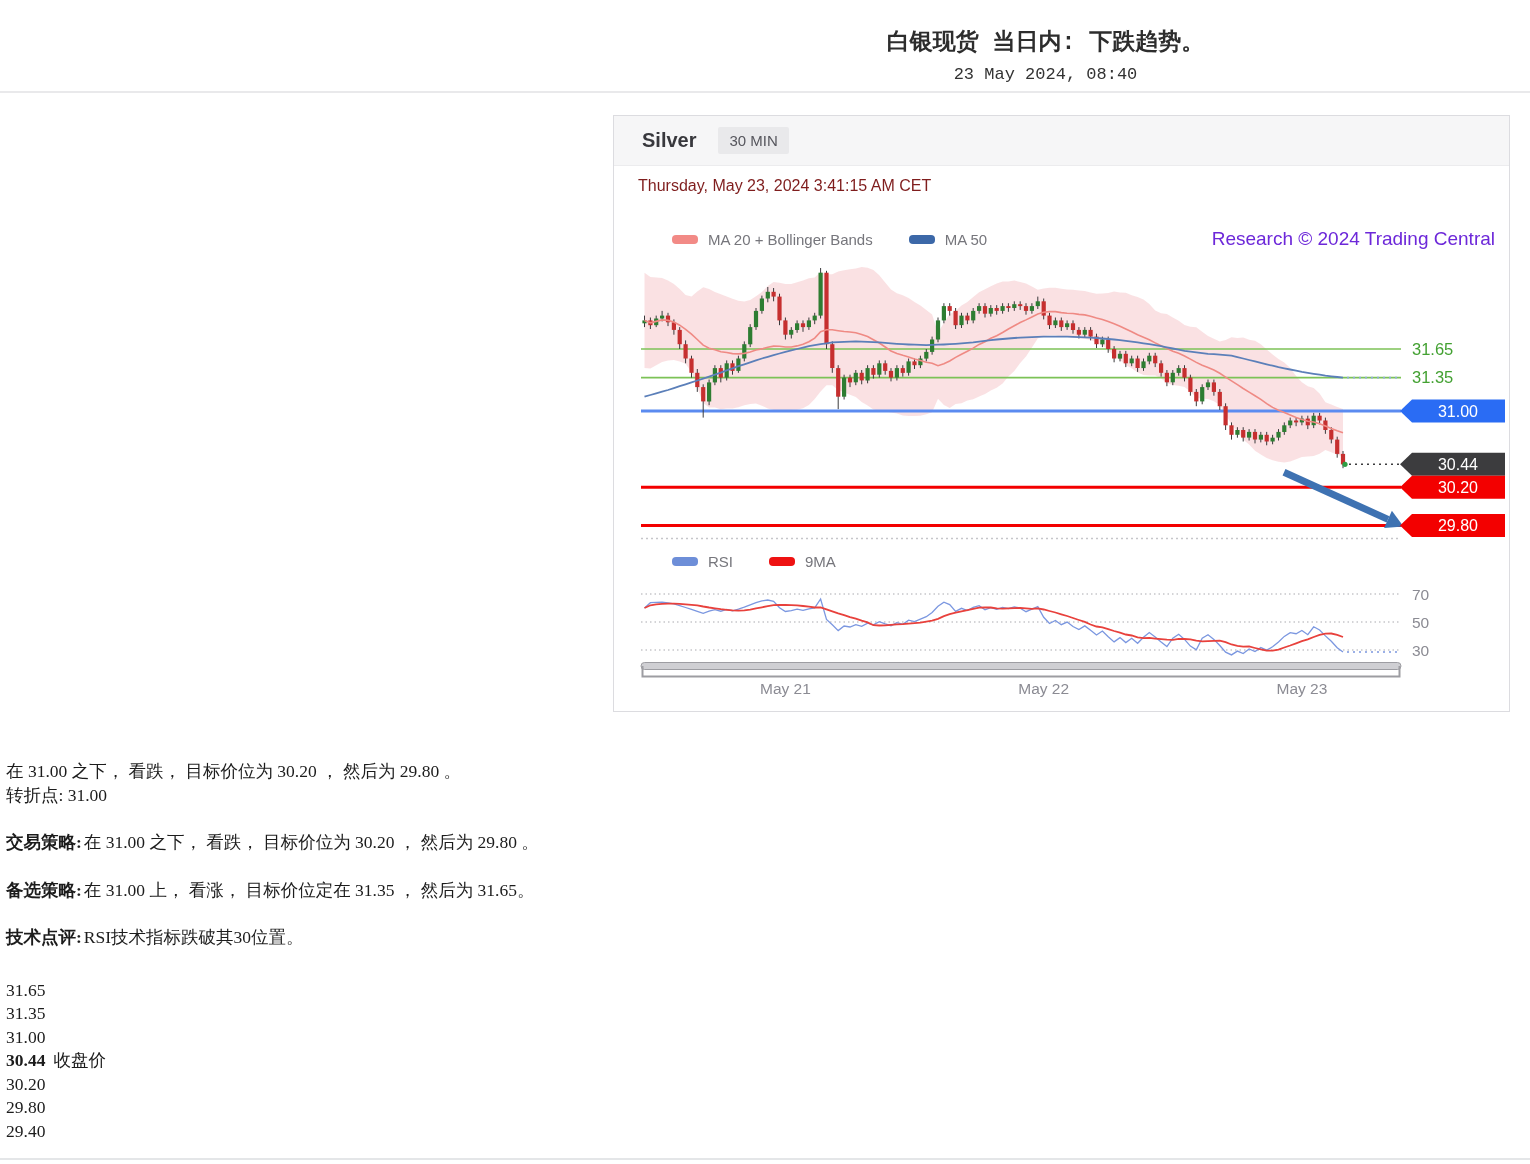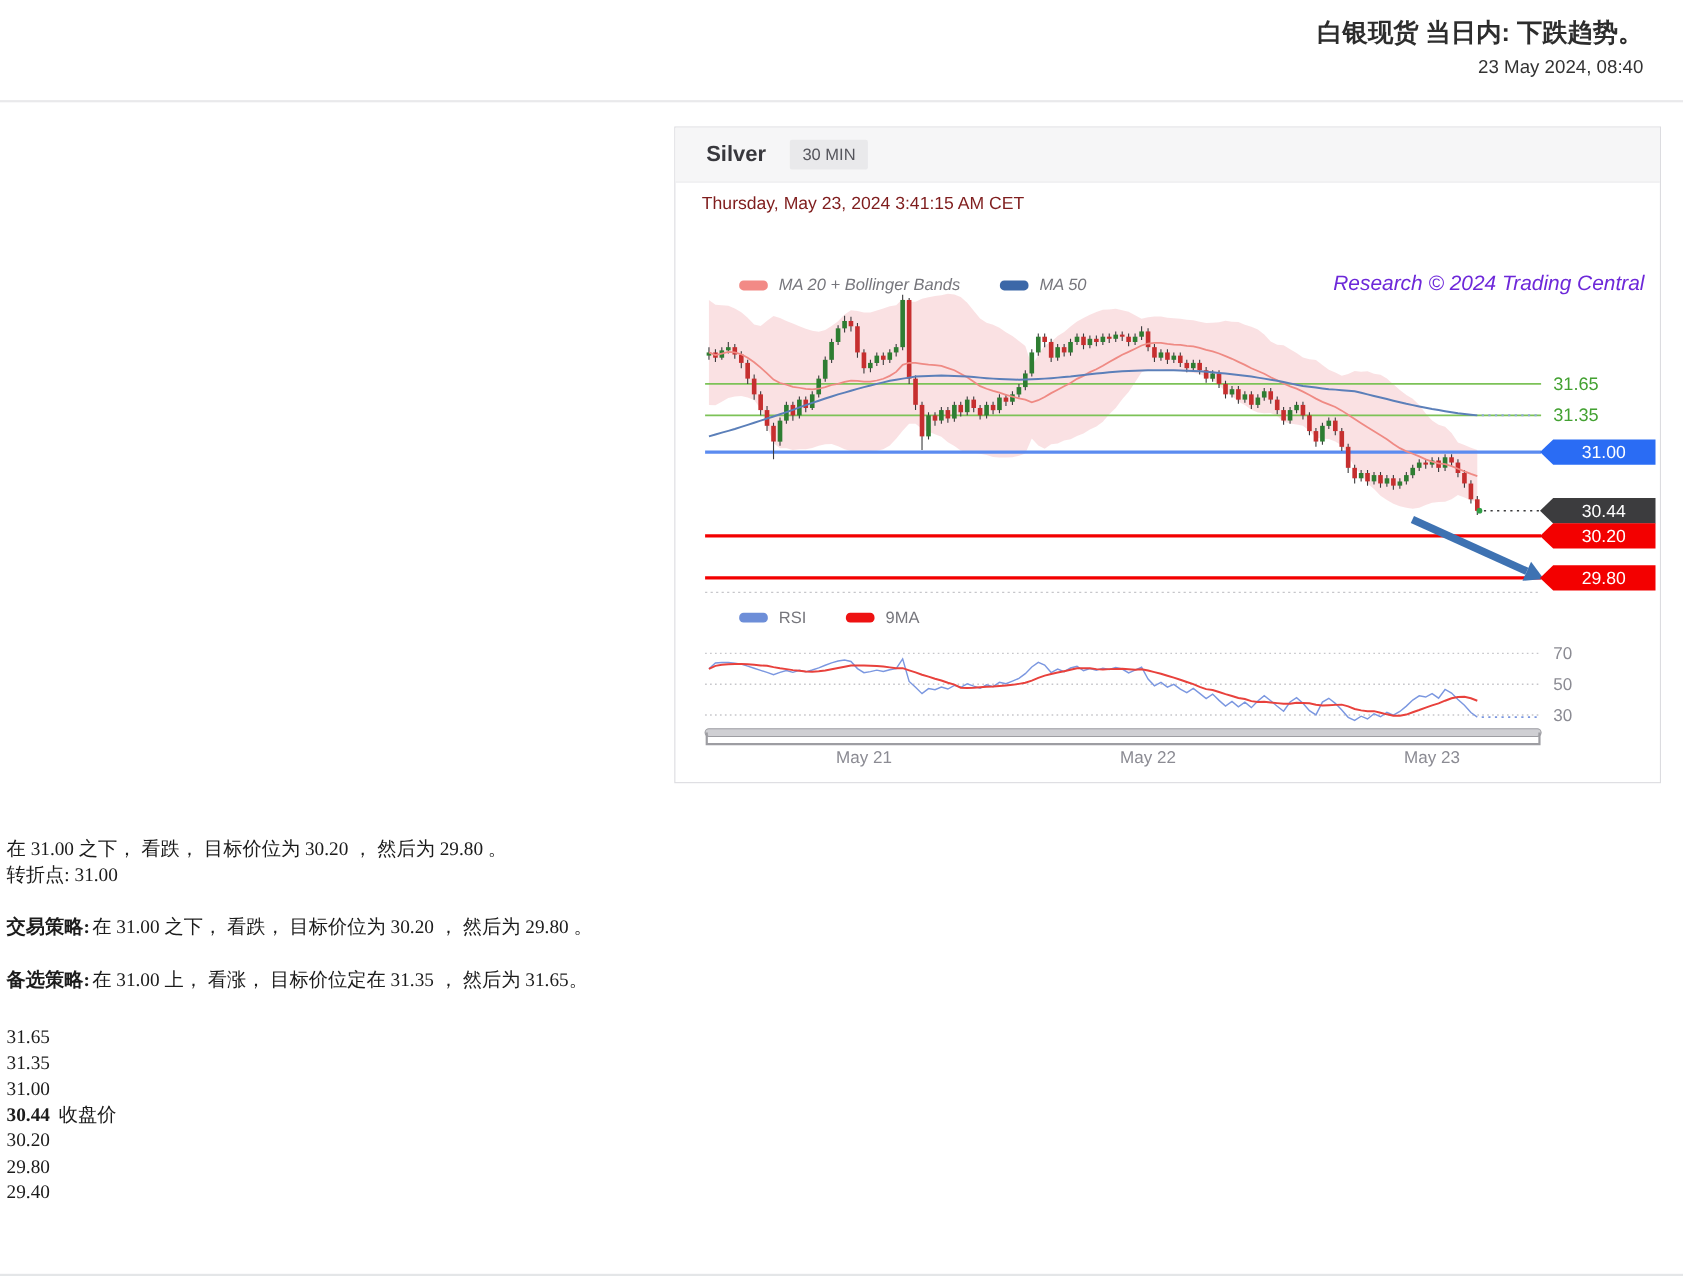--- a/index.html
+++ b/index.html
@@ -1,33 +1,33 @@
 <!DOCTYPE html>
 <html><head>
 <meta charset="utf-8">
 <style>
   html,body{margin:0;padding:0;background:#fff;}
   body{width:1530px;height:1164px;position:relative;overflow:hidden;
        font-family:"Liberation Sans","DejaVu Sans",sans-serif;color:#222;}
-  .header-inner{position:absolute;left:597px;top:14px;width:897px;text-align:right;}
+  .header-inner{position:absolute;left:597px;top:28px;width:897px;text-align:center;font-family:Liberation Mono, monospace;}
   .page-title{font-size:23px;font-weight:bold;color:#2d2d2d;margin:0;line-height:30px;}
   .page-date{font-size:17px;color:#333;margin-top:7px;}
   .top-divider{position:absolute;left:0;top:91px;width:1530px;height:2px;background:#e9e9eb;}
   .bottom-divider{position:absolute;left:0;top:1158px;width:1530px;height:2px;background:#e4e6e8;}
 
   .chart-card{position:absolute;left:597px;top:115px;width:895px;height:595px;
               border:1px solid #dcdce0;background:#fff;margin-left:16px;}
   .card-header{height:50px;background:#f6f6f7;border-bottom:1px solid #ececee;
                display:flex;align-items:center;padding-left:28px;box-sizing:border-box;}
   .symbol{font-size:20px;font-weight:bold;color:#38383d;}
   .interval-badge{margin-left:22px;background:#e9e9eb;color:#55555c;font-size:15px;
                   padding:5px 11px;border-radius:2px;}
   .timestamp{position:absolute;left:24px;top:61px;font-size:16px;color:#7f1d1d;}
   .legend{position:absolute;left:58px;display:flex;align-items:center;font-size:15px;color:#76767c;}
-  .main-legend{top:132px;width:823px;font-style:italic;}
+  .main-legend{top:112px;width:823px;}
   .rsi-legend{top:437px;}
   .swatch{display:inline-block;width:26px;height:9px;border-radius:4px;margin-right:10px;}
   .sw-pink{background:#f28a86;} .sw-blue{background:#3c68a8;}
   .sw-rsi{background:#6d8ed8;} .sw-red{background:#ee1212;}
   .legend-label{margin-right:36px;}
   .copyright{margin-left:auto;color:#6d28d9;font-size:19px;}
   #main-svg{position:absolute;left:0;top:135px;}
   #rsi-svg{position:absolute;left:0;top:456px;}
   svg text{font-family:"Liberation Sans","DejaVu Sans",sans-serif;}
 
@@ -360,20 +360,23 @@
   <p class="summary">
     <span>在 31.00 之下， 看跌， 目标价位为 30.20 ， 然后为 29.80 。</span><br>
     <span>转折点: 31.00</span>
   </p>
   <p class="para">
     <b>交易策略:</b><span>在 31.00 之下， 看跌， 目标价位为 30.20 ， 然后为 29.80 。</span>
   </p>
   <p class="para">
     <b>备选策略:</b><span>在 31.00 上， 看涨， 目标价位定在 31.35 ， 然后为 31.65。</span>
   </p>
+  <p class="para">
+    <b>技术点评:</b><span>RSI技术指标跌破其30位置。</span>
+  </p>
   <div class="levels-block">
     <div class="lvl">31.65</div>
     <div class="lvl">31.35</div>
     <div class="lvl">31.00</div>
     <div class="lvl">
       <b>30.44</b><span>收盘价</span>
     </div>
     <div class="lvl">30.20</div>
     <div class="lvl">29.80</div>
     <div class="lvl">29.40</div>

